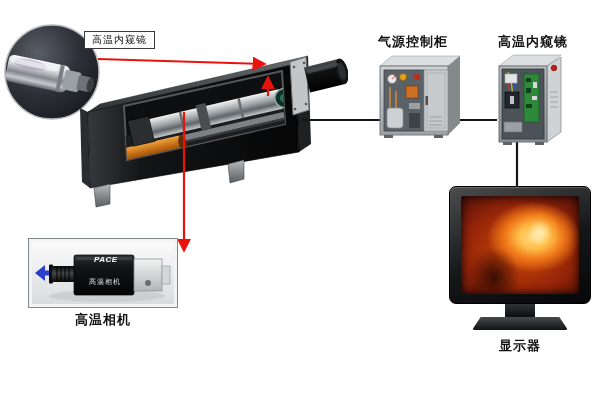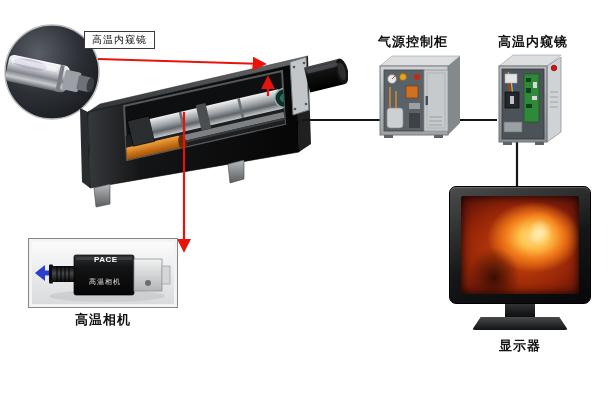--- a/index.html
+++ b/index.html
@@ -59,21 +59,21 @@
   .cam-box{
     position:absolute;left:28px;top:238px;width:150px;height:70px;z-index:3;
     box-sizing:border-box;border:1px solid #82878a;background:#f2f3f4;padding:3px;
   }
   .cam-inner{
     position:relative;width:100%;height:100%;
     background:linear-gradient(#fbfbfb,#d9dbdd);overflow:hidden;
   }
   .cam-brand{
     position:absolute;left:62px;top:13px;color:#fff;font-size:8px;
-    font-weight:bold;letter-spacing:.5px;
+    font-style:italic;font-weight:bold;letter-spacing:.5px;
   }
   .cam-body-text{position:absolute;left:57px;top:35px;color:#e4e4e4;font-size:7px;letter-spacing:1px;}
 </style>
 </head>
 <body>
 
 <div class="stage">
 
   <div class="circle-inset">
     <svg width="96" height="96" viewBox="0 0 96 96">

